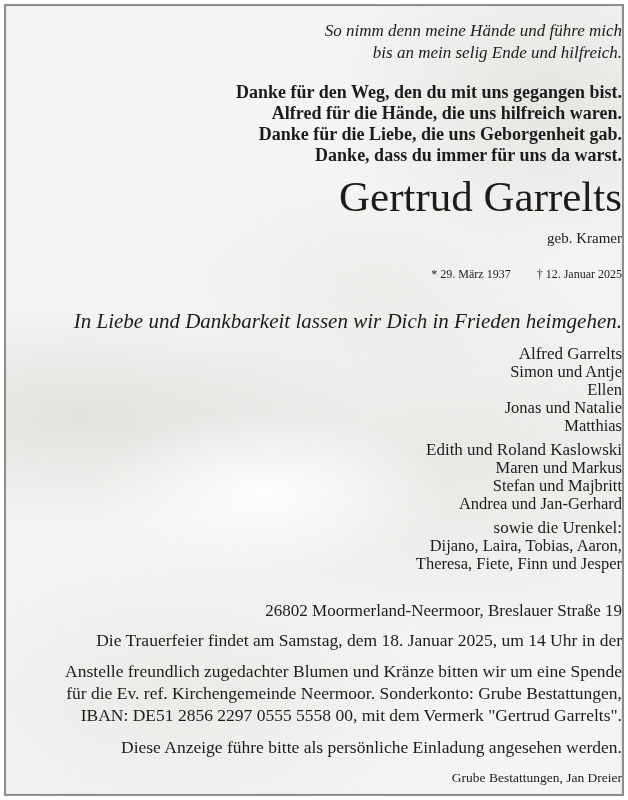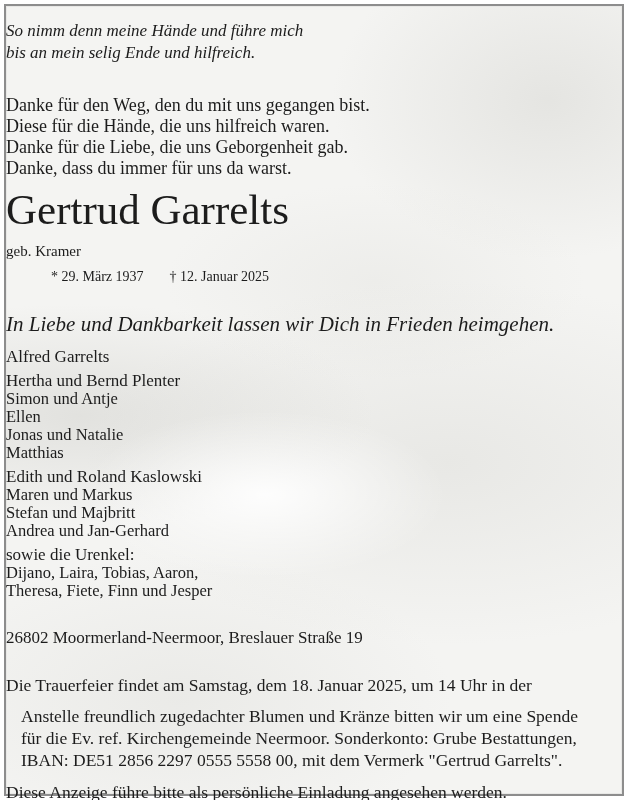--- a/index.html
+++ b/index.html
@@ -17,68 +17,67 @@
     border:2px solid #8d8d8d;
     box-shadow:inset 0 0 0 1px #e8e8e6;
     background:
       radial-gradient(ellipse 260px 120px at 42% 62%, rgba(255,255,255,0.9), rgba(255,255,255,0) 70%),
       radial-gradient(ellipse 420px 160px at 12% 52%, rgba(198,198,193,0.40), rgba(198,198,193,0) 70%),
       radial-gradient(ellipse 300px 220px at 88% 12%, rgba(204,204,199,0.38), rgba(204,204,199,0) 72%),
       radial-gradient(ellipse 520px 260px at 72% 58%, rgba(208,208,203,0.33), rgba(208,208,203,0) 70%),
       radial-gradient(ellipse 380px 200px at 28% 88%, rgba(212,212,207,0.30), rgba(212,212,207,0) 72%),
       radial-gradient(ellipse 300px 140px at 60% 35%, rgba(216,216,211,0.25), rgba(216,216,211,0) 70%),
       #f4f4f2;
-    text-align:left;
+    text-align:right;
   }
   .verse{margin-top:14px;font-style:italic;font-size:17px;line-height:22px;}
-  .thanks{margin-top:31px;font-size:18px;line-height:21px;}
+  .thanks{margin-top:18px;font-size:18px;line-height:21px;font-weight:bold;}
   .deceased-name{margin-top:8px;font-size:43px;line-height:46px;font-weight:normal;}
   .maiden{margin-top:10px;font-size:15px;line-height:17px;}
-  .dates{margin-top:6px;font-size:14px;line-height:22px;padding-left:45px;}
+  .dates{margin-top:16px;font-size:12px;line-height:22px;padding-left:45px;}
   .dates .sep{display:inline-block;width:26px;}
   .farewell{margin-top:26px;font-style:italic;font-size:21px;line-height:20px;}
   .family{margin-top:14px;font-size:16.5px;}
   .fam{line-height:18px;}
   .fam.b{font-weight:normal;font-size:17px;margin-top:6px;}
   .fam.b.first{margin-top:0;}
   .address{margin-top:28px;font-size:17px;line-height:20px;}
-  .para{margin-top:26px;font-size:17.5px;line-height:22px;}
+  .para{margin-top:8px;font-size:17.5px;line-height:22px;}
   .para.donation{margin-top:9px;padding-left:15px;}
   .invitation{margin-top:10px;font-size:17.5px;line-height:22px;}
   .undertaker{margin-top:12px;font-size:13.5px;line-height:16px;}
 </style>
 </head>
 <body>
 
 <div class="sheet">
 
   <div class="verse">
     <div>So nimm denn meine Hände und führe mich</div>
     <div>bis an mein selig Ende und hilfreich.</div>
   </div>
 
   <div class="thanks">
     <div>Danke für den Weg, den du mit uns gegangen bist.</div>
-    <div>Diese für die Hände, die uns hilfreich waren.</div>
+    <div>Alfred für die Hände, die uns hilfreich waren.</div>
     <div>Danke für die Liebe, die uns Geborgenheit gab.</div>
     <div>Danke, dass du immer für uns da warst.</div>
   </div>
 
   <div class="deceased-name">Gertrud Garrelts</div>
   <div class="maiden">geb. Kramer</div>
 
   <div class="dates">
     <span>* 29. März 1937</span><span class="sep"></span><span>† 12. Januar 2025</span>
   </div>
 
   <div class="farewell">In Liebe und Dankbarkeit lassen wir Dich in Frieden heimgehen.</div>
 
   <div class="family">
     <div class="fam b first">Alfred Garrelts</div>
-    <div class="fam b">Hertha und Bernd Plenter</div>
     <div class="fam">Simon und Antje</div>
     <div class="fam">Ellen</div>
     <div class="fam">Jonas und Natalie</div>
     <div class="fam">Matthias</div>
     <div class="fam b">Edith und Roland Kaslowski</div>
     <div class="fam">Maren und Markus</div>
     <div class="fam">Stefan und Majbritt</div>
     <div class="fam">Andrea und Jan-Gerhard</div>
     <div class="fam b">sowie die Urenkel:</div>
     <div class="fam">Dijano, Laira, Tobias, Aaron,</div>

